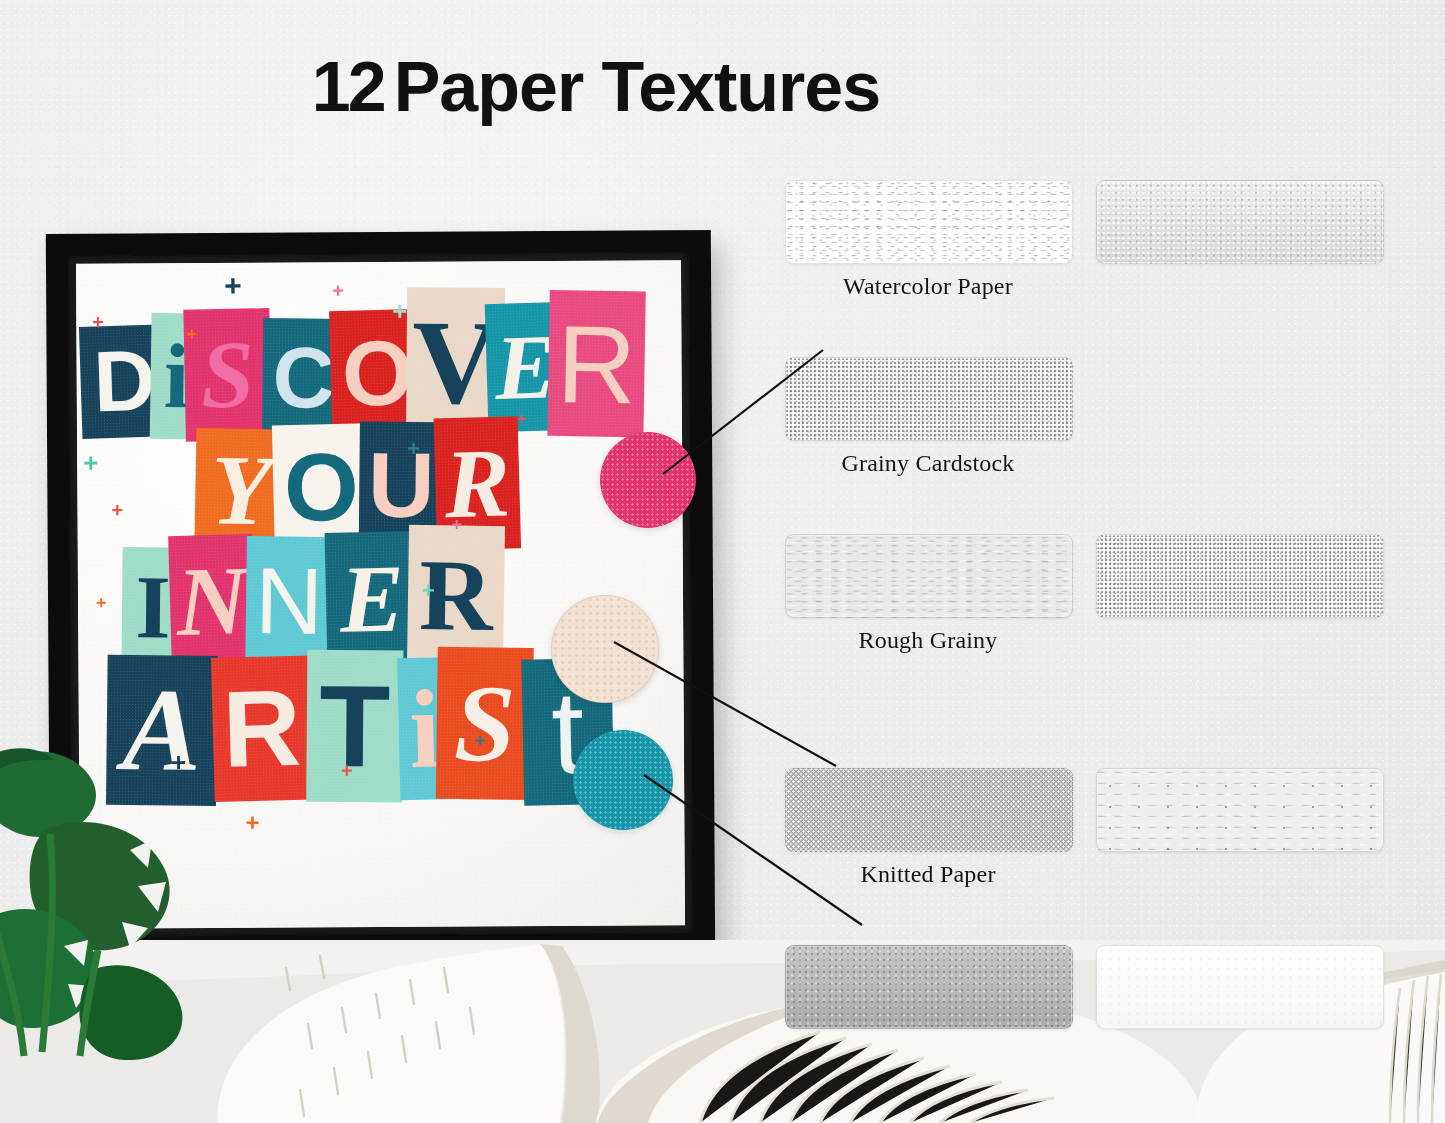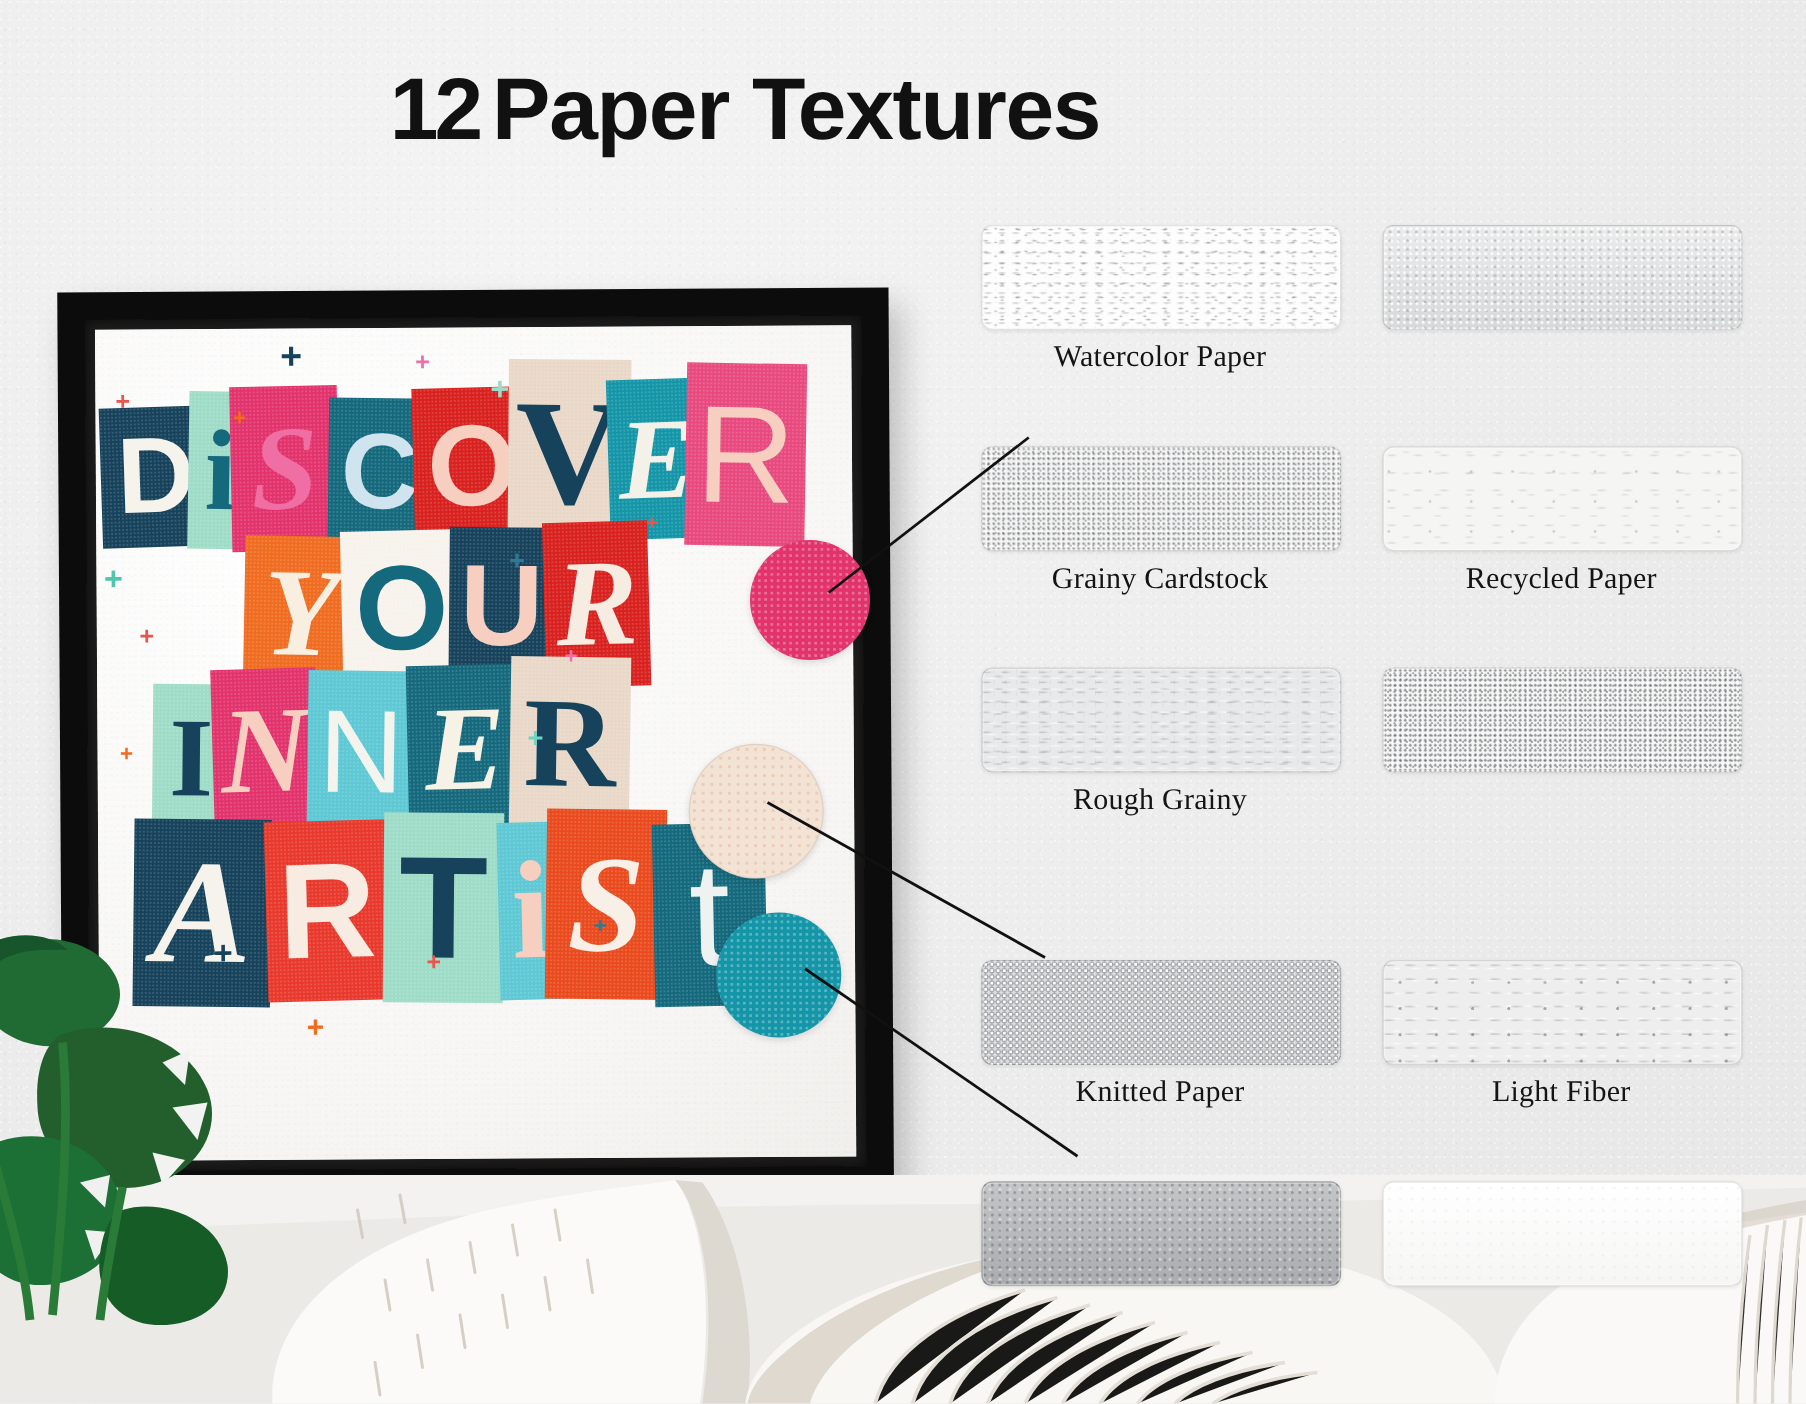--- a/index.html
+++ b/index.html
@@ -101,21 +101,21 @@
   }
 
   
   #leaders{position:absolute;inset:0;z-index:30;pointer-events:none;}
 
   
   #swatch-grid{
     position:absolute;left:785px;top:180px;width:600px;
     z-index:20;
   }
-  .sw-row{display:flex;gap:35px;margin-bottom:57px;}
+  .sw-row{display:flex;gap:25px;margin-bottom:57px;}
   .sw-cell{width:286px;}
   .sw-box{
     width:286px;height:82px;border-radius:9px;
     border:1px solid rgba(0,0,0,.10);
     box-shadow:0 1px 3px rgba(0,0,0,.07), inset 0 0 0 1px rgba(255,255,255,.35);
     position:relative;overflow:hidden;
   }
   .sw-label{
     text-align:center;margin-top:9px;
     font-family:"Liberation Serif",serif;
@@ -359,44 +359,39 @@
       </div>
       <div class="sw-cell">
         <div class="sw-box t-lightcard"></div>
       </div>
     </div>
     <div class="sw-row">
       <div class="sw-cell">
         <div class="sw-box t-heavycard"></div>
         <div class="sw-label">Grainy Cardstock</div>
       </div>
-      <div class="sw-cell">
-        <div class="sw-box t-recycled"></div>
-        <div class="sw-label">Recycled Paper</div>
-      </div>
     </div>
     <div class="sw-row">
       <div class="sw-cell">
         <div class="sw-box t-rough"></div>
         <div class="sw-label">Rough Grainy</div>
       </div>
       <div class="sw-cell">
         <div class="sw-box t-cloth"></div>
       </div>
     </div>
     <div class="sw-row">
     </div>
     <div class="sw-row">
       <div class="sw-cell">
         <div class="sw-box t-knitted"></div>
         <div class="sw-label">Knitted Paper</div>
       </div>
       <div class="sw-cell">
         <div class="sw-box t-lightfiber"></div>
-        <div class="sw-label">Light Fiber</div>
       </div>
     </div>
     <div class="sw-row">
       <div class="sw-cell">
         <div class="sw-box t-hardgrainy"></div>
       </div>
       <div class="sw-cell">
         <div class="sw-box t-smooth"></div>
       </div>
     </div>

